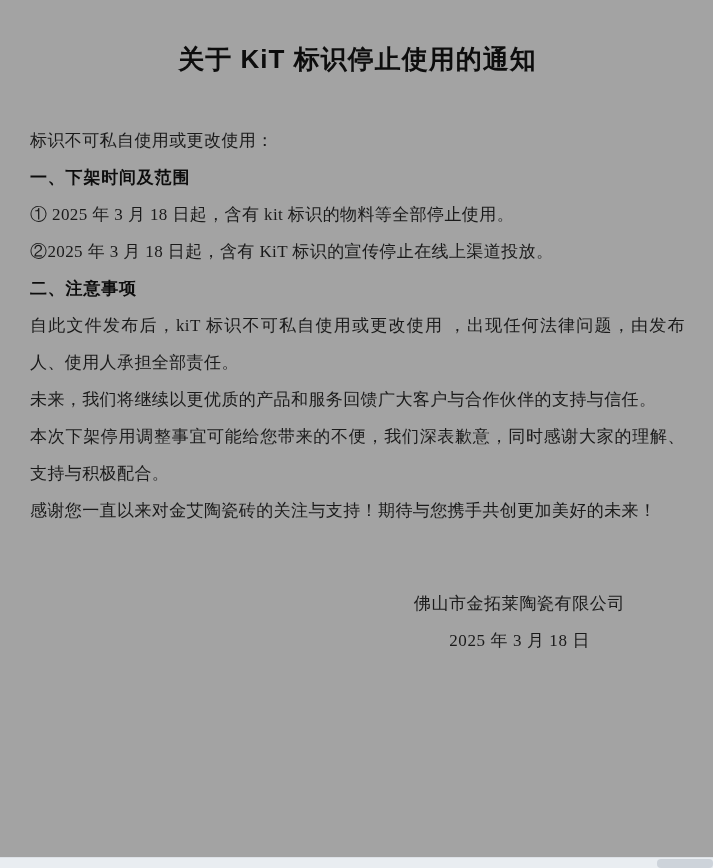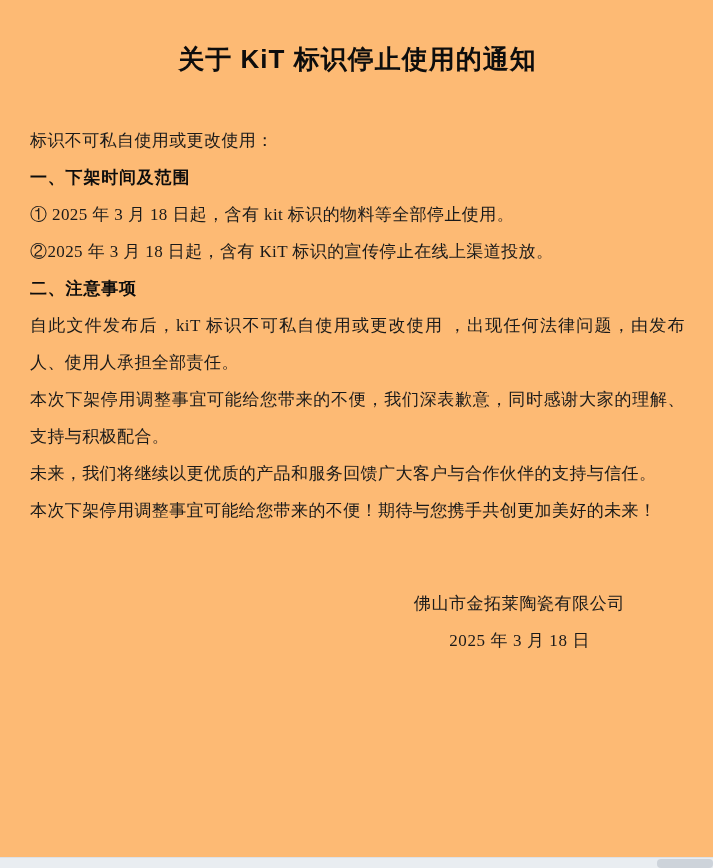--- a/index.html
+++ b/index.html
@@ -7,21 +7,21 @@
     width: 713px; height: 868px;
     background: #ffffff;
     overflow: hidden;
     font-family: "Liberation Serif", "DejaVu Serif", serif;
     color: #1a1a1a;
   }
   .page {
     width: 713px;
     height: 857px;
     padding: 42px 28px 0 30px;
-    background: #fdba74;
+    background: #a3a3a3;
   }
   .doc-title {
     font-family: "Liberation Sans", "DejaVu Sans", sans-serif;
     font-weight: 700;
     font-size: 26px;
     line-height: 34px;
     text-align: center;
     letter-spacing: 1px;
     color: #0d0d0d;
     margin-bottom: 46px;
@@ -78,25 +78,25 @@
   <div class="section-heading">一、下架时间及范围</div>
 
   <div class="body-line">① 2025 年 3 月 18 日起，含有 kit 标识的物料等全部停止使用。</div>
 
   <div class="body-line">②2025 年 3 月 18 日起，含有 KiT 标识的宣传停止在线上渠道投放。</div>
 
   <div class="section-heading">二、注意事项</div>
 
   <div class="body-line">自此文件发布后，kiT 标识不可私自使用或更改使用 ，出现任何法律问题，由发布人、使用人承担全部责任。</div>
 
+  <div class="body-line">未来，我们将继续以更优质的产品和服务回馈广大客户与合作伙伴的支持与信任。</div>
+
   <div class="body-line">本次下架停用调整事宜可能给您带来的不便，我们深表歉意，同时感谢大家的理解、支持与积极配合。</div>
 
-  <div class="body-line">未来，我们将继续以更优质的产品和服务回馈广大客户与合作伙伴的支持与信任。</div>
-
-  <div class="body-line">本次下架停用调整事宜可能给您带来的不便！期待与您携手共创更加美好的未来！</div>
+  <div class="body-line">感谢您一直以来对金艾陶瓷砖的关注与支持！期待与您携手共创更加美好的未来！</div>
 
   <div class="signature">
     <div class="company">佛山市金拓莱陶瓷有限公司</div>
     <div class="date">2025 年 3 月 18 日</div>
   </div>
 
 </div>
 
 <div class="h-scrollbar">
   <div class="thumb"></div>

